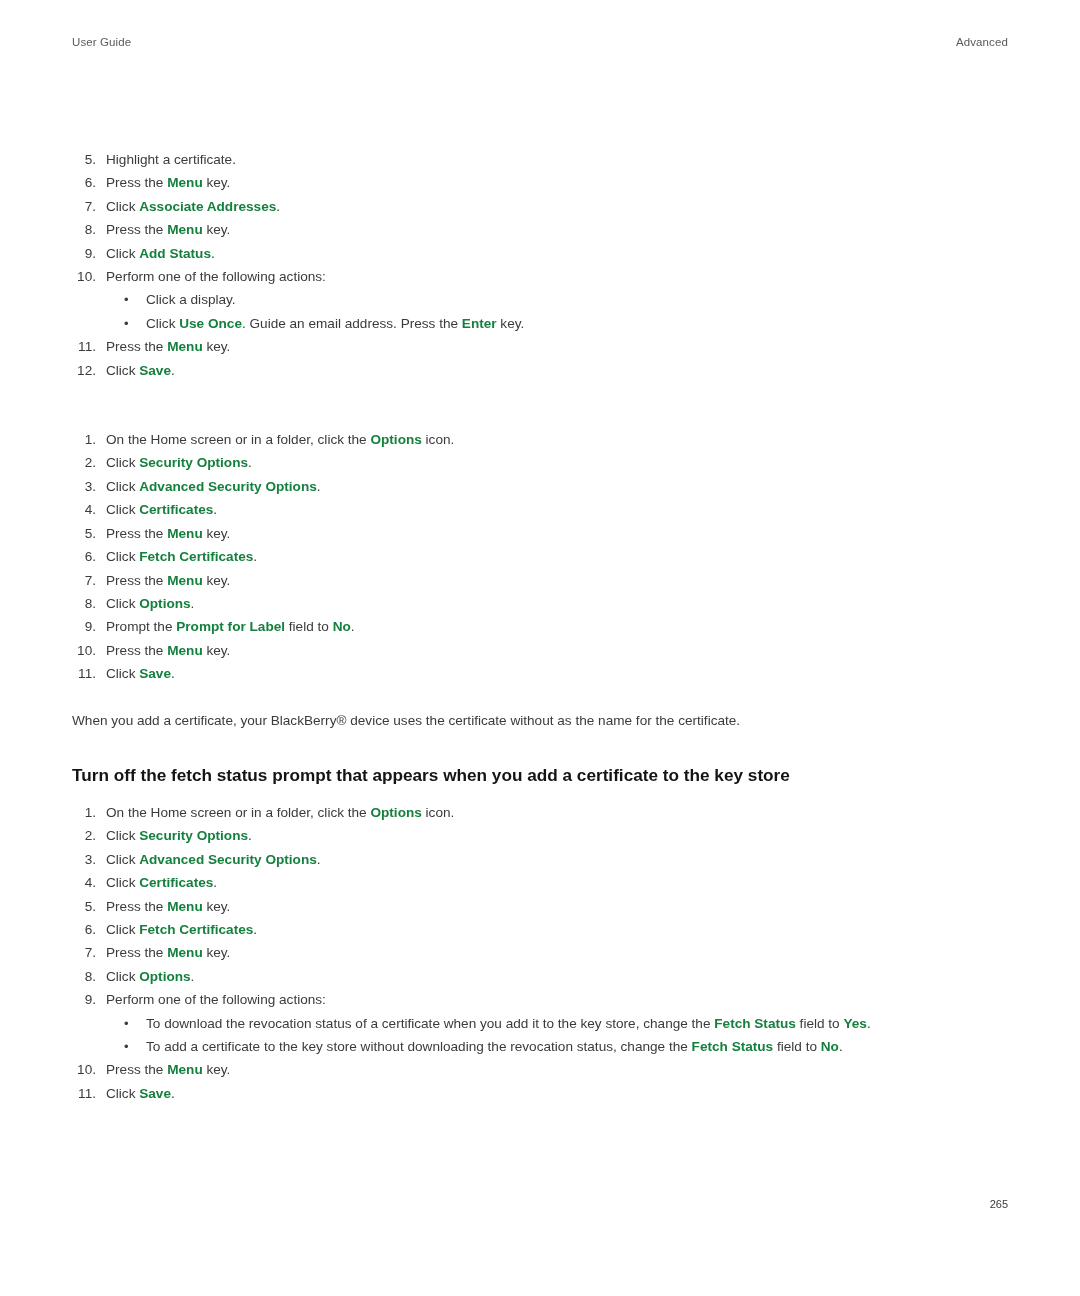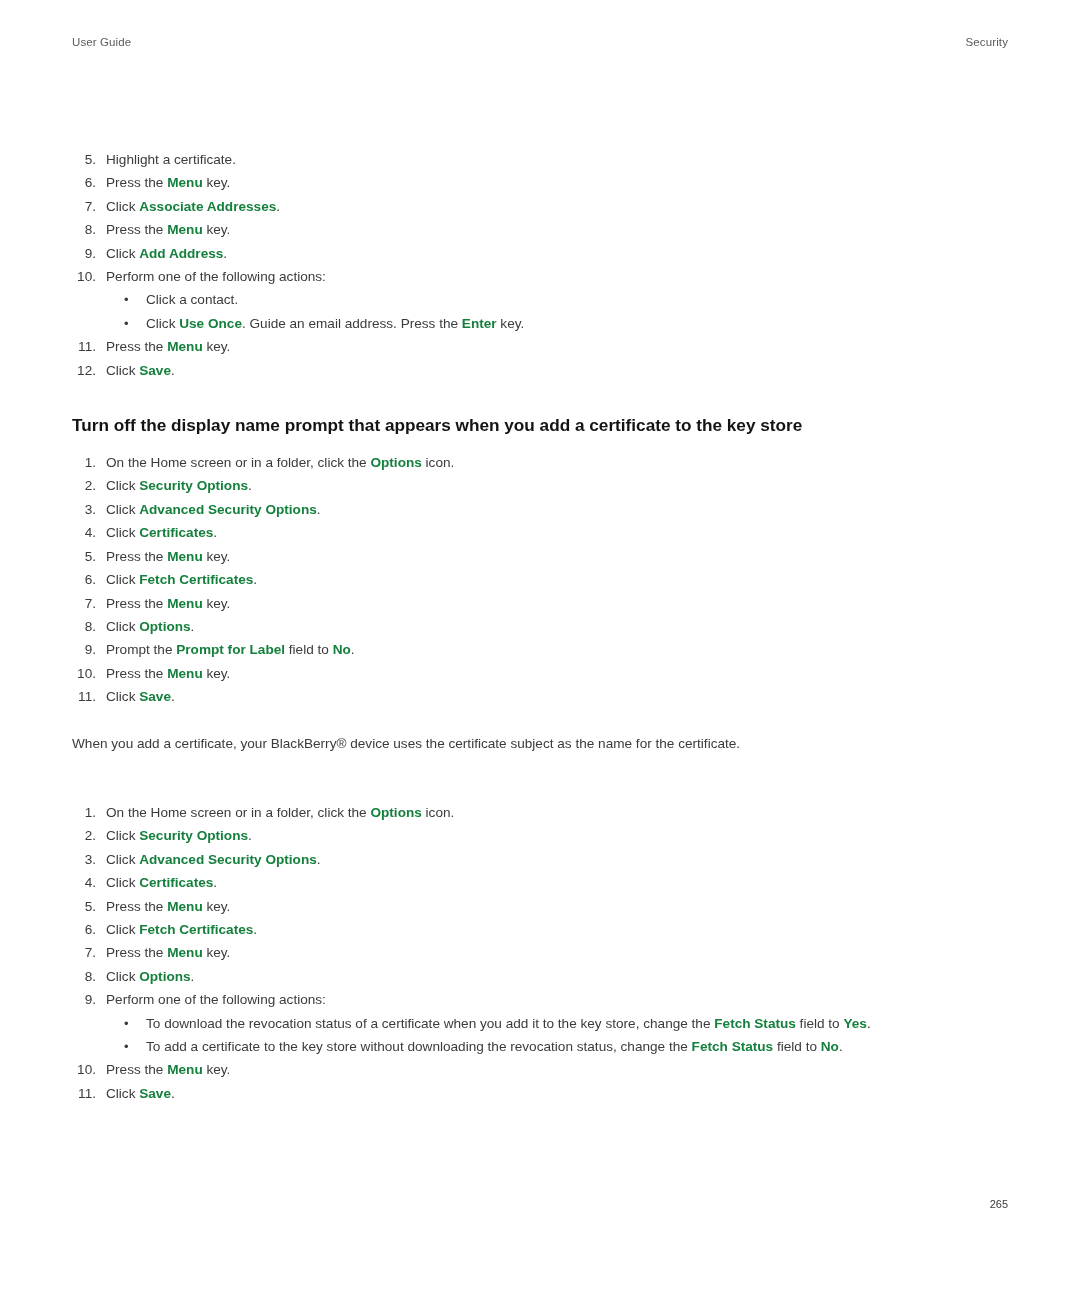--- a/index.html
+++ b/index.html
@@ -134,21 +134,21 @@
     color: #3b3b3b;
   }
 </style>
 </head>
 <body>
 
 <div class="page">
 
   <div class="running-head">
     <span class="rh-left">User Guide</span>
-    <span class="rh-right">Security</span>
+    <span class="rh-right">Advanced</span>
   </div>
 
   <div class="content">
       <ol class="proc-list">
         <li class="proc-item">
           <span class="proc-num">5.</span>
           <span class="proc-text"><span>Highlight a certificate.</span></span>
         </li>
         <li class="proc-item">
           <span class="proc-num">6.</span>
@@ -157,47 +157,46 @@
         <li class="proc-item">
           <span class="proc-num">7.</span>
           <span class="proc-text"><span>Click </span><b>Associate Addresses</b><span>.</span></span>
         </li>
         <li class="proc-item">
           <span class="proc-num">8.</span>
           <span class="proc-text"><span>Press the </span><b>Menu</b><span> key.</span></span>
         </li>
         <li class="proc-item">
           <span class="proc-num">9.</span>
-          <span class="proc-text"><span>Click </span><b>Add Address</b><span>.</span></span>
+          <span class="proc-text"><span>Click </span><b>Add Status</b><span>.</span></span>
         </li>
         <li class="proc-item">
           <span class="proc-num">10.</span>
           <span class="proc-text"><span>Perform one of the following actions:</span></span>
         </li>
         <ul class="bullet-list">
           <li class="bul-item">
             <span class="bul-dot">•</span>
-            <span class="bul-text"><span>Click a contact.</span></span>
+            <span class="bul-text"><span>Click a display.</span></span>
           </li>
           <li class="bul-item">
             <span class="bul-dot">•</span>
             <span class="bul-text"><span>Click </span><b>Use Once</b><span>. Guide an email address. Press the </span><b>Enter</b><span> key.</span></span>
           </li>
         </ul>
         <li class="proc-item">
           <span class="proc-num">11.</span>
           <span class="proc-text"><span>Press the </span><b>Menu</b><span> key.</span></span>
         </li>
         <li class="proc-item">
           <span class="proc-num">12.</span>
           <span class="proc-text"><span>Click </span><b>Save</b><span>.</span></span>
         </li>
       </ol>
       <div class="gap-before-head"></div>
-      <div class="section-head">Turn off the display name prompt that appears when you add a certificate to the key store</div>
       <div class="gap-after-head"></div>
       <ol class="proc-list">
         <li class="proc-item">
           <span class="proc-num">1.</span>
           <span class="proc-text"><span>On the Home screen or in a folder, click the </span><b>Options</b><span> icon.</span></span>
         </li>
         <li class="proc-item">
           <span class="proc-num">2.</span>
           <span class="proc-text"><span>Click </span><b>Security Options</b><span>.</span></span>
         </li>
@@ -232,22 +231,23 @@
         <li class="proc-item">
           <span class="proc-num">10.</span>
           <span class="proc-text"><span>Press the </span><b>Menu</b><span> key.</span></span>
         </li>
         <li class="proc-item">
           <span class="proc-num">11.</span>
           <span class="proc-text"><span>Click </span><b>Save</b><span>.</span></span>
         </li>
       </ol>
       <div class="gap-before-para"></div>
-      <p class="body-para">When you add a certificate, your BlackBerry® device uses the certificate subject as the name for the certificate.</p>
+      <p class="body-para">When you add a certificate, your BlackBerry® device uses the certificate without as the name for the certificate.</p>
       <div class="gap-before-head"></div>
+      <div class="section-head">Turn off the fetch status prompt that appears when you add a certificate to the key store</div>
       <div class="gap-after-head"></div>
       <ol class="proc-list">
         <li class="proc-item">
           <span class="proc-num">1.</span>
           <span class="proc-text"><span>On the Home screen or in a folder, click the </span><b>Options</b><span> icon.</span></span>
         </li>
         <li class="proc-item">
           <span class="proc-num">2.</span>
           <span class="proc-text"><span>Click </span><b>Security Options</b><span>.</span></span>
         </li>

